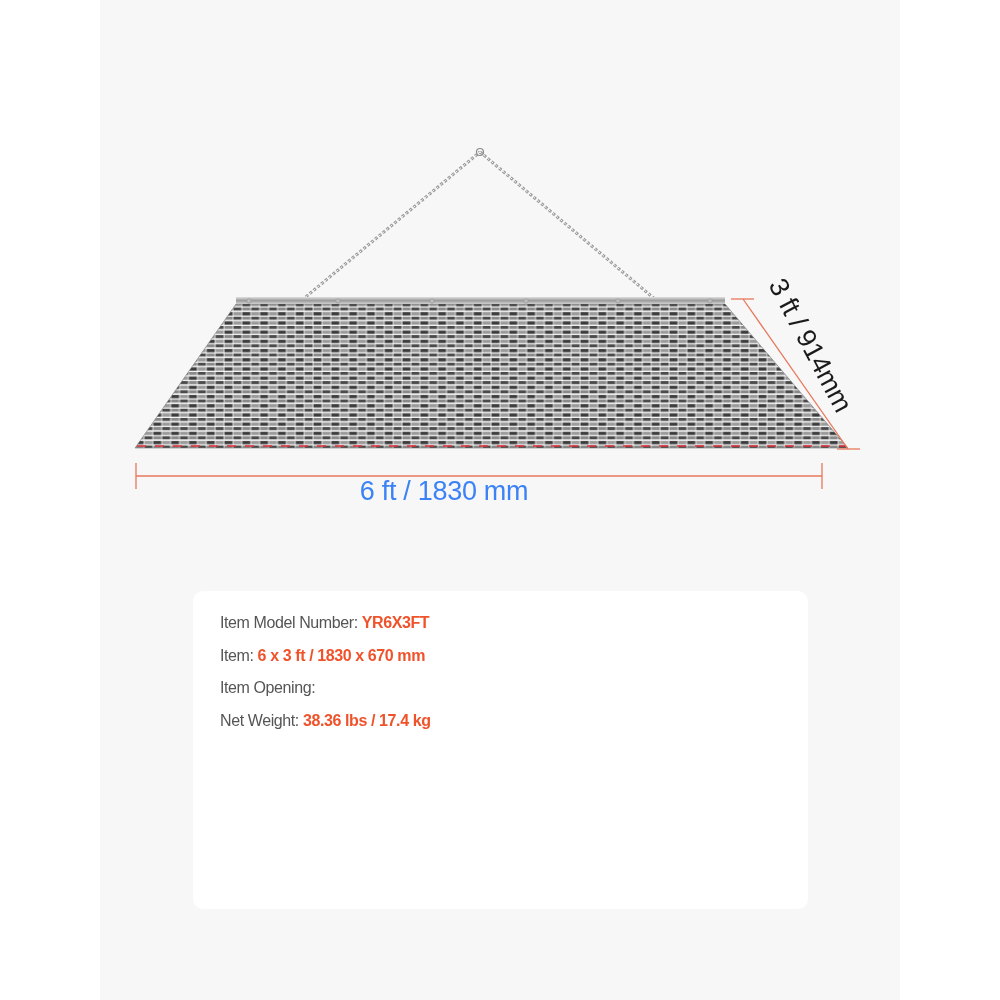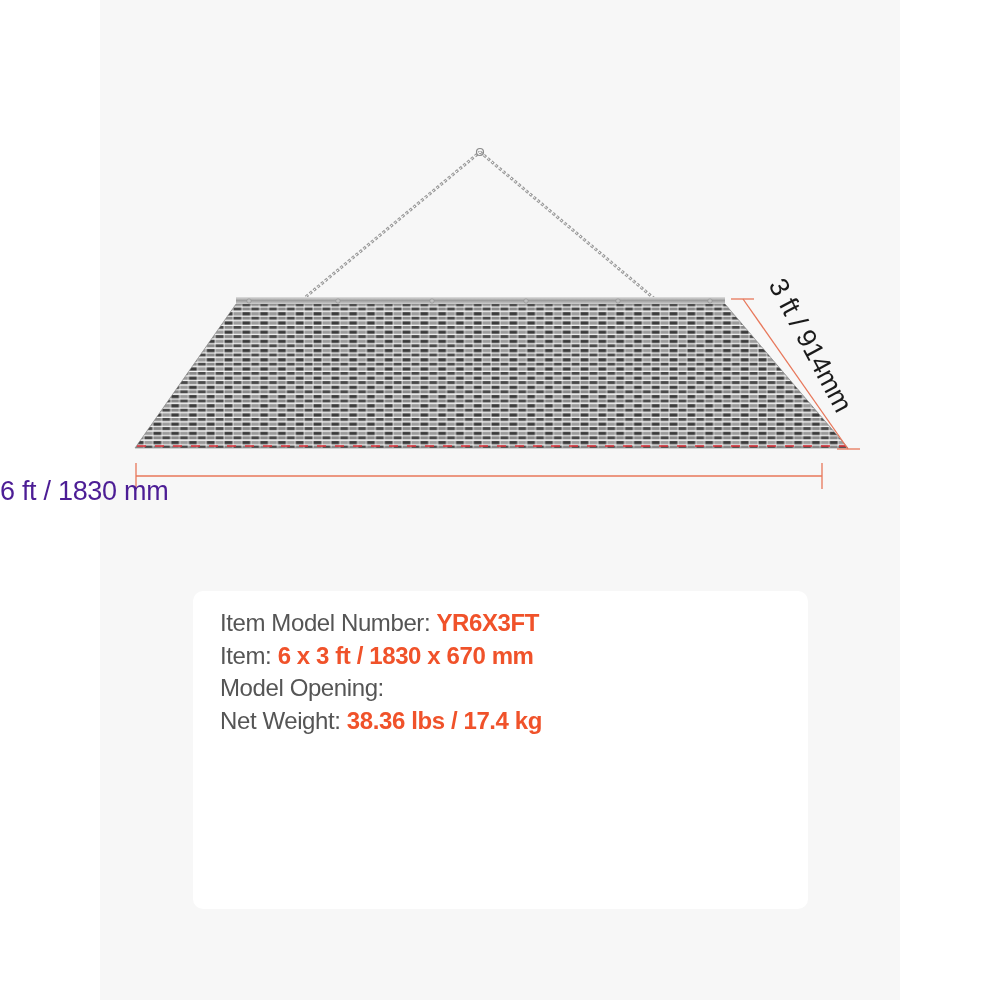--- a/index.html
+++ b/index.html
@@ -7,36 +7,36 @@
       width: 1000px; height: 1000px; background: #ffffff;
       position: relative; overflow: hidden;
       font-family: "Liberation Sans", "DejaVu Sans", sans-serif;
     }
     .panel {
       position: absolute; left: 100px; top: 0; width: 800px; height: 1000px;
       background: #f7f7f7;
     }
     .product-svg { position: absolute; left: 0; top: 0; width: 1000px; height: 560px; }
     .dim-label-width {
-      position: absolute; left: 0; width: 888px; top: 476px; 
-      font-size: 27px; color: #4c1d95; letter-spacing: -0.3px;
+      position: absolute; left: 0; width: 888px; top: 476px; text-align: center;
+      font-size: 27px; color: #3b82f6; letter-spacing: -0.3px;
     }
     .dim-label-depth {
       position: absolute; left: 720px; top: 330px; width: 180px; text-align: center;
       font-size: 27px; color: #1a1a1a;
       transform: rotate(62deg); transform-origin: center center;
       letter-spacing: -0.3px;
     }
     .spec-card {
       position: absolute; left: 193px; top: 591px; width: 615px; height: 318px;
       background: #ffffff; border-radius: 10px;
     }
     .spec-list { position: absolute; left: 27px; top: 16px; margin: 0; padding: 0; list-style: none; }
     .spec-line {
-      height: 32.7px; line-height: 32.7px; font-size: 24px; white-space: nowrap;
+      height: 32.7px; line-height: 32.7px; font-size: 16px; white-space: nowrap;
       letter-spacing: -0.4px;
     }
     .spec-label { color: #555555; }
     .spec-value { color: #f0522a; font-weight: bold; }
   </style>
 </head>
 <body>
 
 <div class="panel"></div>
 
@@ -94,16 +94,16 @@
   </g>
 </svg>
 
 <div class="dim-label-width">6 ft / 1830 mm</div>
 <div class="dim-label-depth">3 ft / 914mm</div>
 
 <div class="spec-card">
   <ul class="spec-list">
     <li class="spec-line"><span class="spec-label">Item Model Number: </span><span class="spec-value">YR6X3FT</span></li>
     <li class="spec-line"><span class="spec-label">Item: </span><span class="spec-value">6 x 3 ft / 1830 x 670 mm</span></li>
-    <li class="spec-line"><span class="spec-label">Model Opening:</span><span class="spec-value"></span></li>
+    <li class="spec-line"><span class="spec-label">Item Opening:</span><span class="spec-value"></span></li>
     <li class="spec-line"><span class="spec-label">Net Weight: </span><span class="spec-value">38.36 lbs / 17.4 kg</span></li>
   </ul>
 </div>
 
 </body></html>

